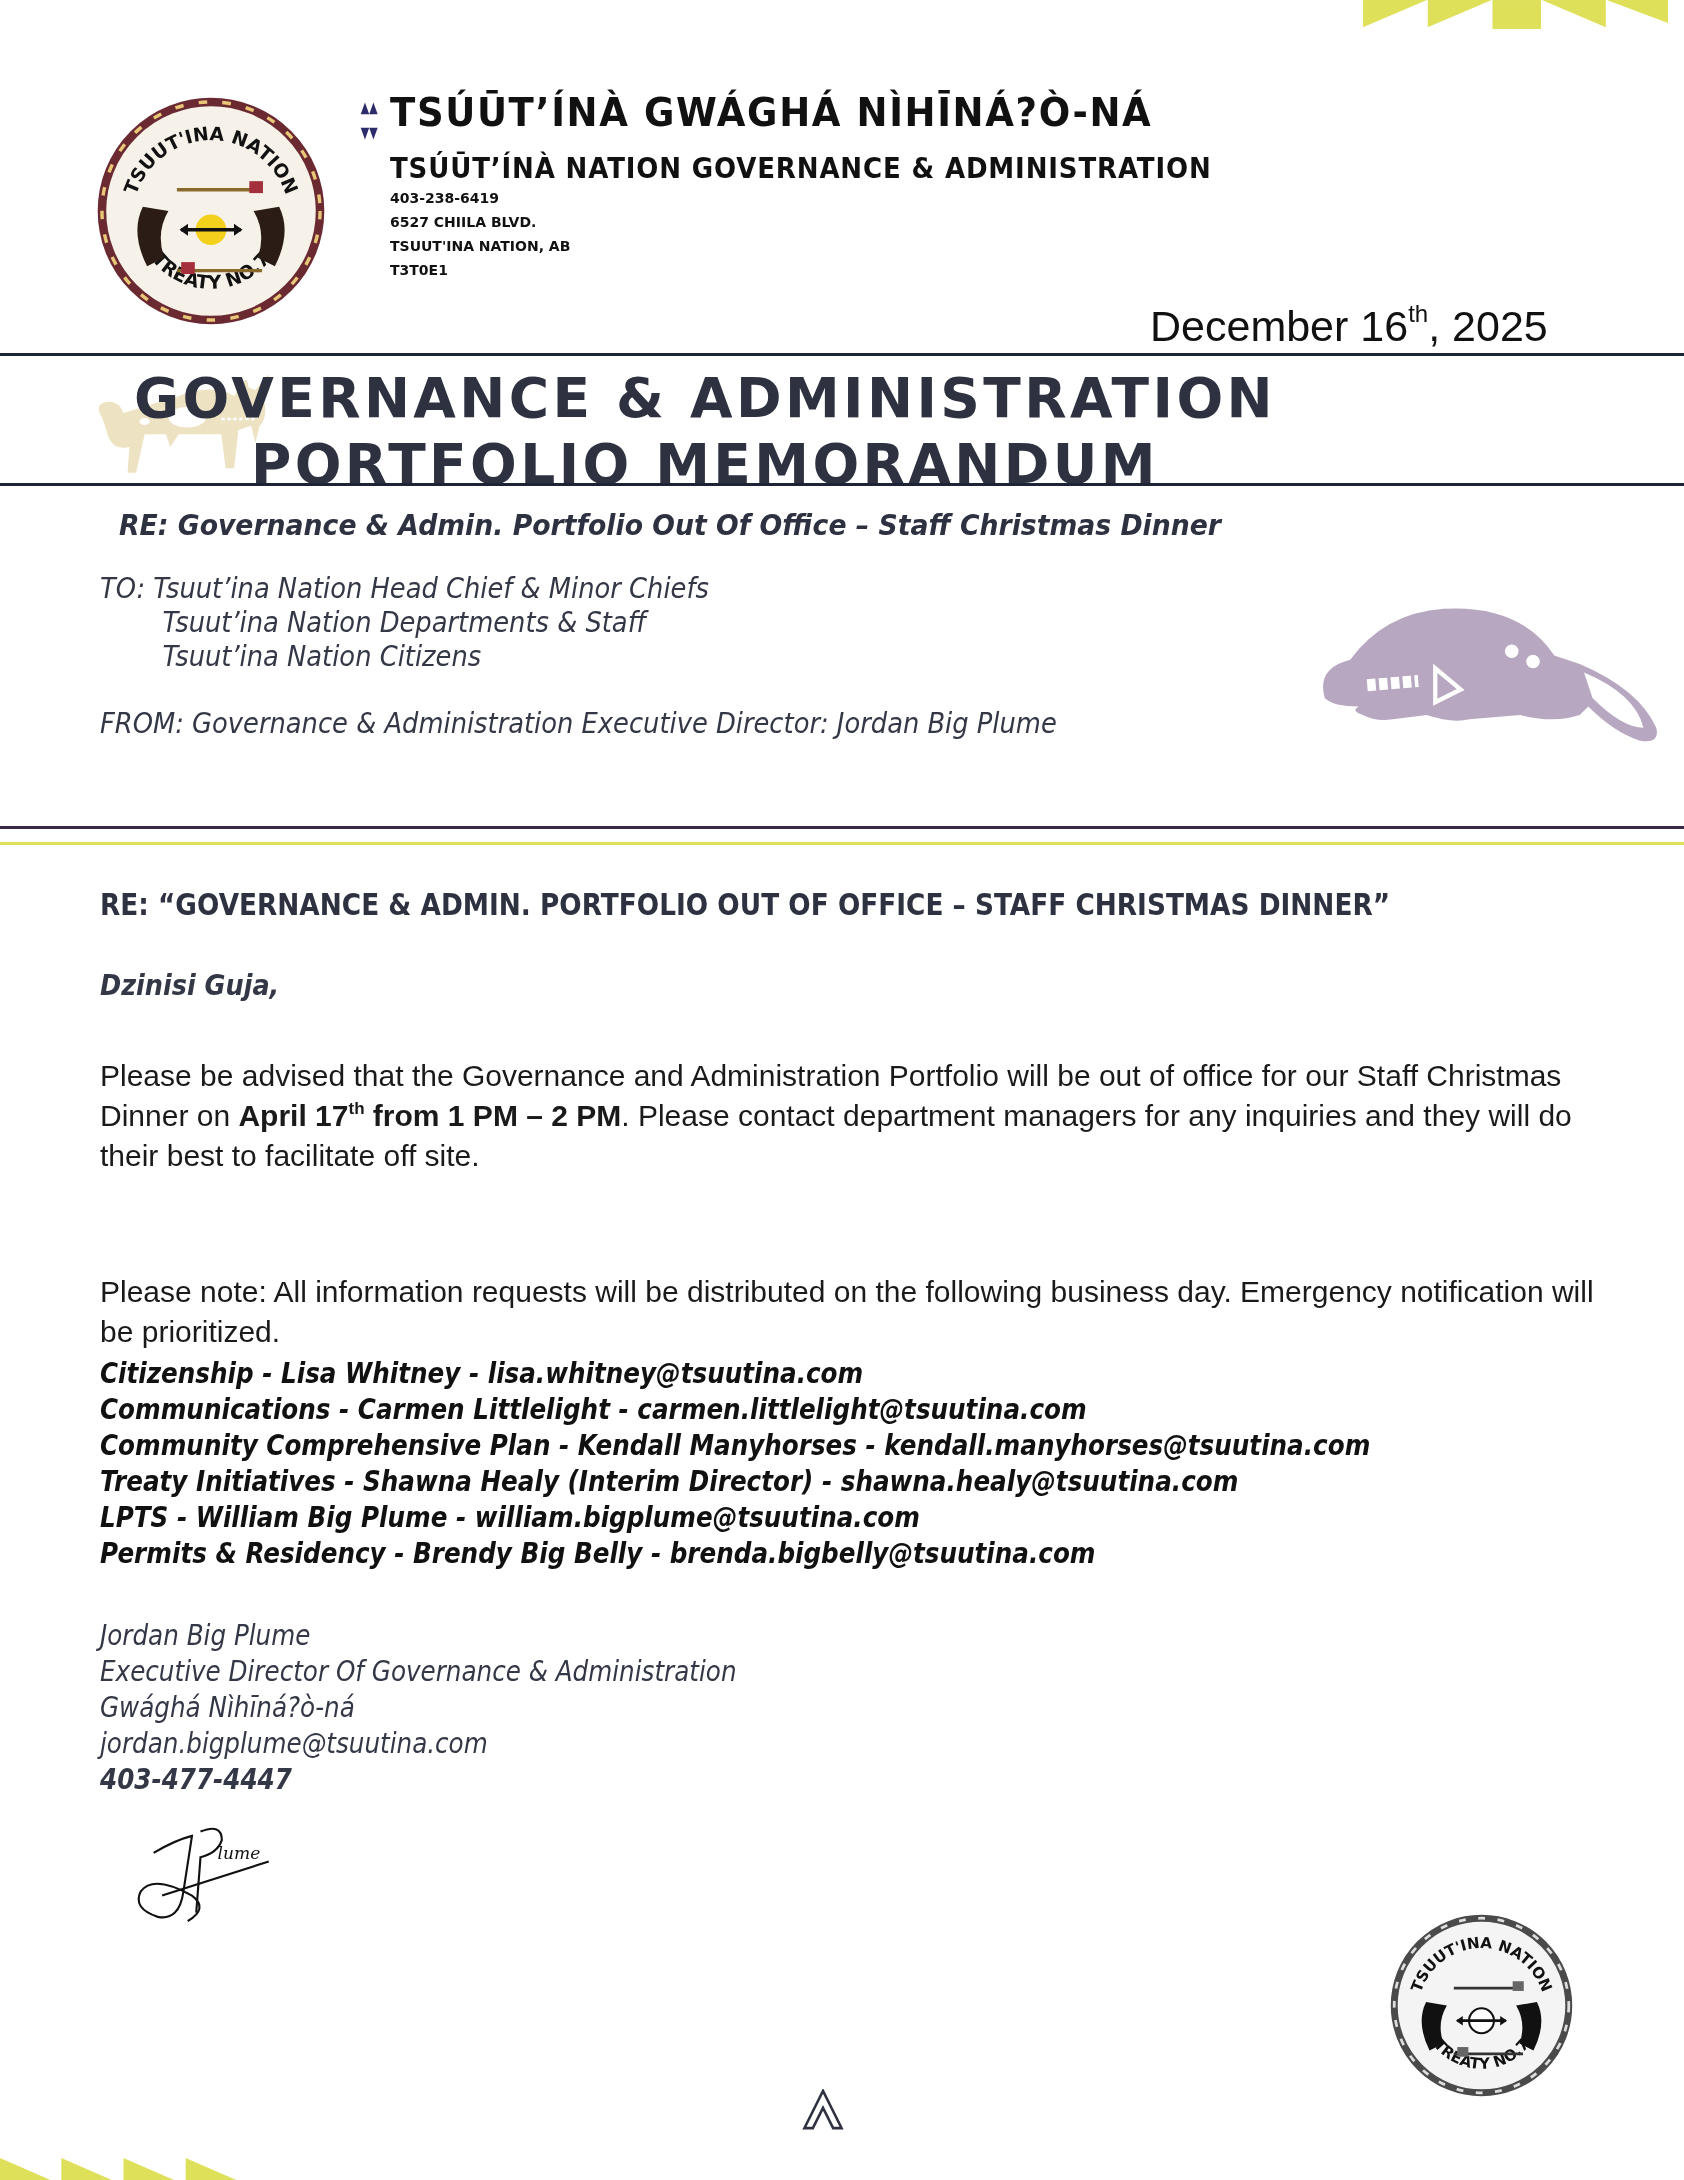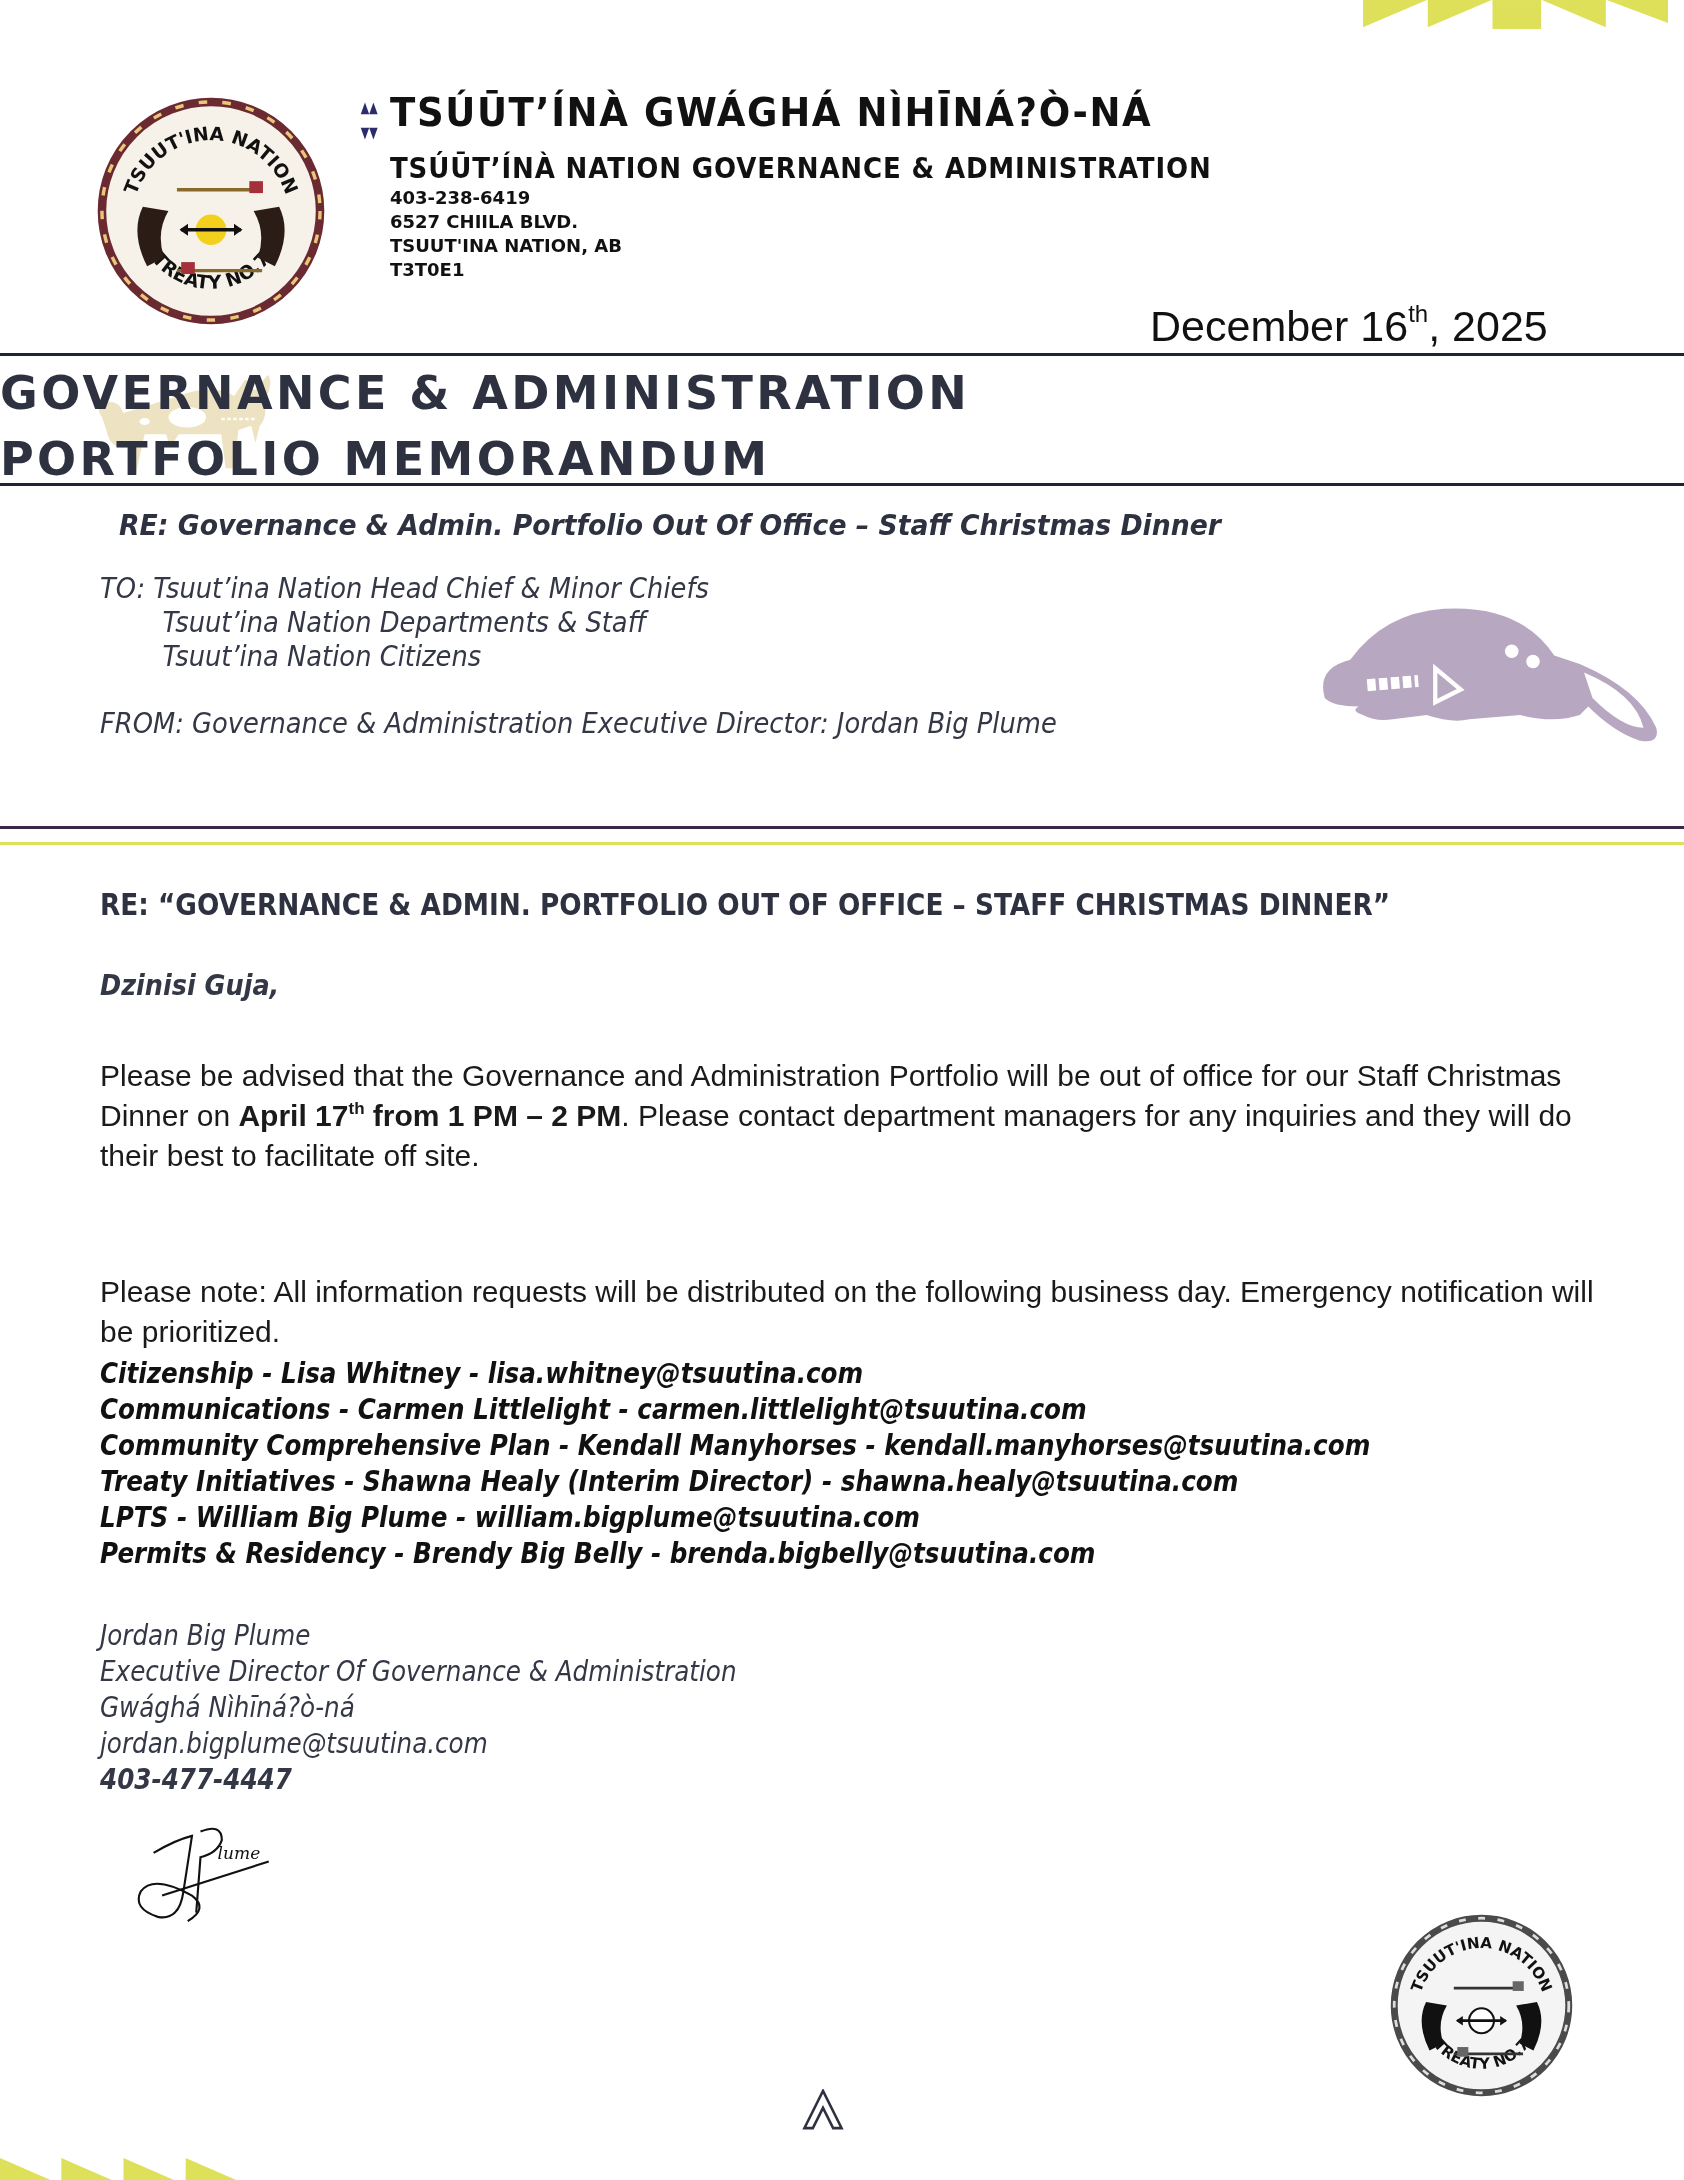--- a/index.html
+++ b/index.html
@@ -11,32 +11,32 @@
 
   
   .seal { position: absolute; }
   .seal-top { left: 96px; top: 96px; width: 230px; height: 230px; }
   .seal-bottom { left: 1388px; top: 1912px; width: 187px; height: 187px; }
 
   
   .hdr-arrows { position: absolute; left: 359px; top: 99px; width: 20.4px; height: 44px; }
   .hdr-title { position: absolute; left: 390px; top: 90px; font-family: "DejaVu Sans", sans-serif; font-weight: bold; font-size: 39px; letter-spacing: 1.7px; color: #111111; white-space: nowrap; transform: scaleX(0.95); transform-origin: left; }
   .hdr-sub { position: absolute; left: 390px; top: 152px; font-family: "DejaVu Sans", sans-serif; font-weight: bold; font-size: 28px; letter-spacing: 0.9px; color: #111111; white-space: nowrap; transform: scaleX(0.93); transform-origin: left; }
-  .hdr-addr { position: absolute; left: 390px; top: 186px; font-family: "DejaVu Sans", sans-serif; font-weight: bold; font-size: 18px; line-height: 24px; color: #111111; }
+  .hdr-addr { position: absolute; left: 390px; top: 186px; font-family: "DejaVu Sans", sans-serif; font-weight: bold; font-size: 14px; line-height: 24px; color: #111111; }
   .hdr-date { position: absolute; left: 1150px; top: 283px; font-family: "Liberation Sans", sans-serif; font-size: 43px; color: #111111; white-space: nowrap; margin-top: 19px; }
   .hdr-date sup { font-size: 24px; vertical-align: 19px; line-height: 0; }
 
   
   .rule-navy { position: absolute; left: 0; width: 1685px; height: 3.4px; background: #1c2436; }
   .rule-purple { position: absolute; left: 0; width: 1685px; height: 2.6px; background: #3a2a48; }
   .rule-yellow { position: absolute; left: 0; width: 1685px; height: 2.6px; background: #dfe05a; }
 
   
   .bison { position: absolute; left: 85px; top: 366px; width: 196px; height: 111px; }
-  .memo-title { position: absolute; left: 0; width: 1410px; font-family: "DejaVu Sans", sans-serif; font-weight: bold; font-size: 46px; letter-spacing: 3.4px; color: #2e3140; }
+  .memo-title { position: absolute; left: 0; width: 1410px; text-align: center; font-family: "DejaVu Sans", sans-serif; font-weight: bold; font-size: 55px; letter-spacing: 3.4px; color: #2e3140; }
   .memo-title.l1 { top: 366px; }
   .memo-title.l2 { top: 432px; }
   .re-line { position: absolute; left: 119px; top: 508px; font-size: 29px; font-weight: bold; font-style: italic; color: #2e3140; white-space: nowrap; transform: scaleX(0.92); transform-origin: left; font-family: "DejaVu Sans", sans-serif; }
   .to-block { position: absolute; left: 100px; top: 572px; font-size: 28px; line-height: 34px; color: #343745; font-style: italic; font-family: "DejaVu Sans", sans-serif; transform: scaleX(0.92); transform-origin: left; white-space: nowrap; }
   .to-block .indent { padding-left: 68px; }
   .from-line { position: absolute; left: 100px; top: 707px; font-size: 28px; font-style: italic; color: #343745; font-family: "DejaVu Sans", sans-serif; transform: scaleX(0.92); transform-origin: left; white-space: nowrap; }
   .beaver { position: absolute; left: 1299px; top: 579px; width: 366px; height: 170px; }
 
   
   .body-re { position: absolute; left: 100px; top: 886px; font-size: 31px; font-weight: bold; color: #2e3140; font-family: "DejaVu Sans", sans-serif; white-space: nowrap; transform: scaleX(0.85); transform-origin: left; }

